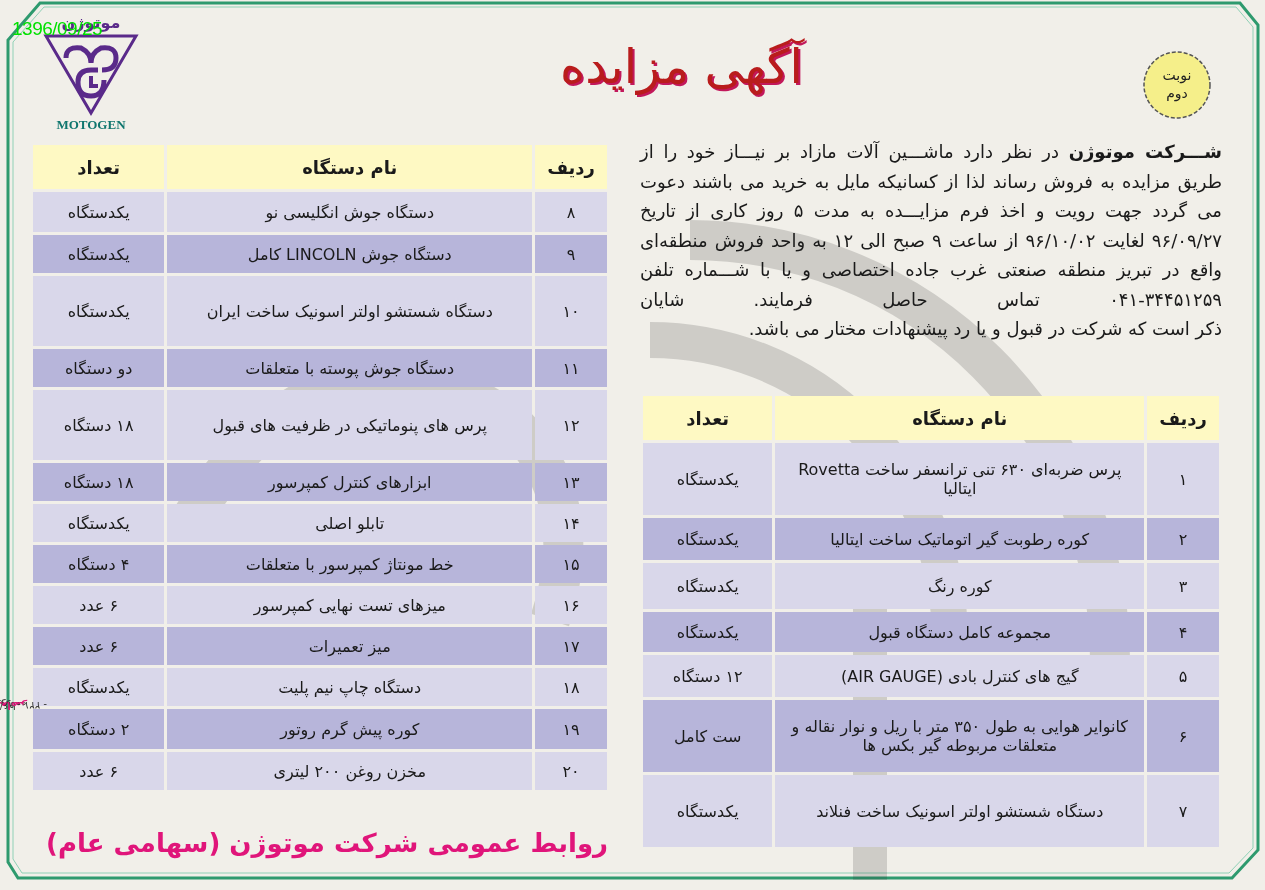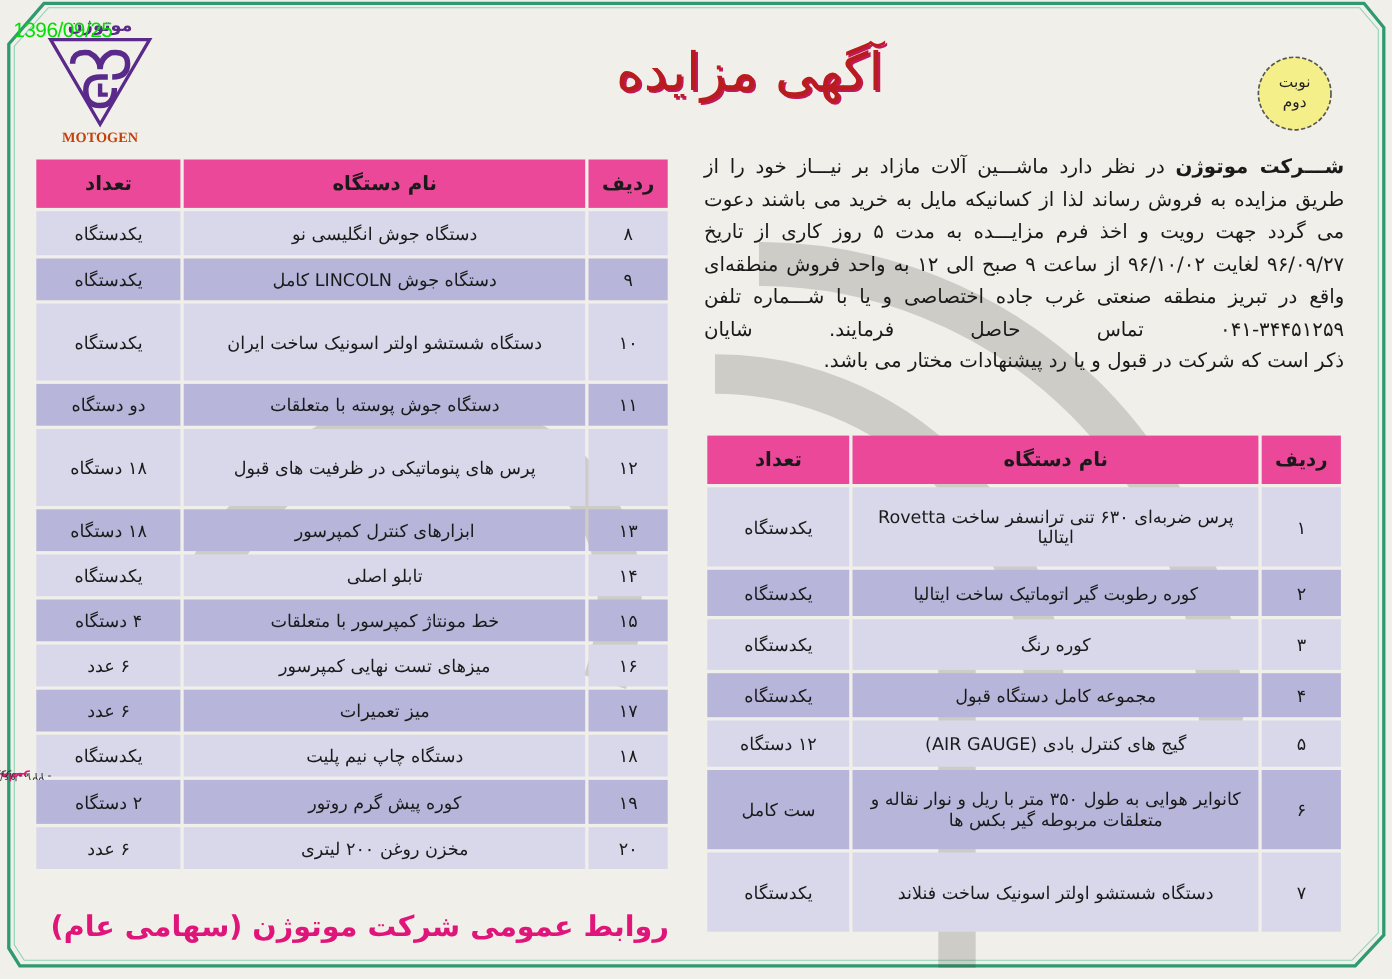--- a/index.html
+++ b/index.html
@@ -4,34 +4,34 @@
 <style>
   * { box-sizing: border-box; margin: 0; padding: 0; }
   html, body { width: 1265px; height: 890px; overflow: hidden; background: #f1efe9; }
   body { position: relative; font-family: "DejaVu Sans", sans-serif; color: #1a1a1a; }
 
   .frame { position: absolute; left: 0; top: 0; width: 1265px; height: 890px; pointer-events: none; }
 
   .stamp { position: absolute; left: 12px; top: 18px; font-family: "Liberation Sans", sans-serif; font-size: 19px; color: #00e000; letter-spacing: -0.5px; z-index: 10; }
 
   .logo { position: absolute; left: 36px; top: 8px; width: 110px; height: 125px; }
-  .logo .brand { position: absolute; left: 0; bottom: 0; width: 110px; text-align: center; font-family: "Liberation Serif", serif; font-weight: bold; font-size: 13px; color: #c2410c; }
+  .logo .brand { position: absolute; left: 0; bottom: 0; width: 110px; text-align: center; font-family: "Liberation Serif", serif; font-weight: bold; font-size: 13px; color: #0f766e; }
 
   .title { position: absolute; left: 560px; top: 38px; font-size: 48px; font-weight: normal; color: #b91c1c; direction: rtl; text-shadow: 2px 2px 0 #c2185b; letter-spacing: -1px; }
 
   .badge { position: absolute; left: 1138px; top: 46px; width: 78px; height: 78px; }
   .badge-text { position: absolute; left: 0; top: 20px; width: 78px; text-align: center; direction: rtl; font-size: 14px; line-height: 18px; color: #222; }
 
   .intro { position: absolute; left: 640px; top: 137px; width: 582px; direction: rtl; text-align: justify; text-align-last: justify; font-size: 18px; line-height: 29.5px; color: #1a1a1a; }
   .intro .last { text-align-last: right; display: block; }
   .intro b { font-weight: bold; }
 
   table { border-collapse: separate; border-spacing: 3px; direction: rtl; position: absolute; }
   td, th { text-align: center; font-size: 16px; padding: 0 6px; }
-  th { background: #ec4899; font-weight: bold; font-size: 18px; height: 44px; }
+  th { background: #fef9c3; font-weight: bold; font-size: 18px; height: 44px; }
   tr.odd td { background: #d9d7ea; }
   tr.even td { background: #b7b5da; }
   td.n { font-size: 16px; }
 
   .t-right { left: 640px; top: 393px; width: 582px; }
   .t-right col.c1 { width: 72px; } .t-right col.c2 { width: 372px; } .t-right col.c3 { width: 130px; }
 
   .t-left { left: 30px; top: 142px; width: 580px; }
   .t-left col.c1 { width: 72px; } .t-left col.c2 { width: 368px; } .t-left col.c3 { width: 132px; }
 

